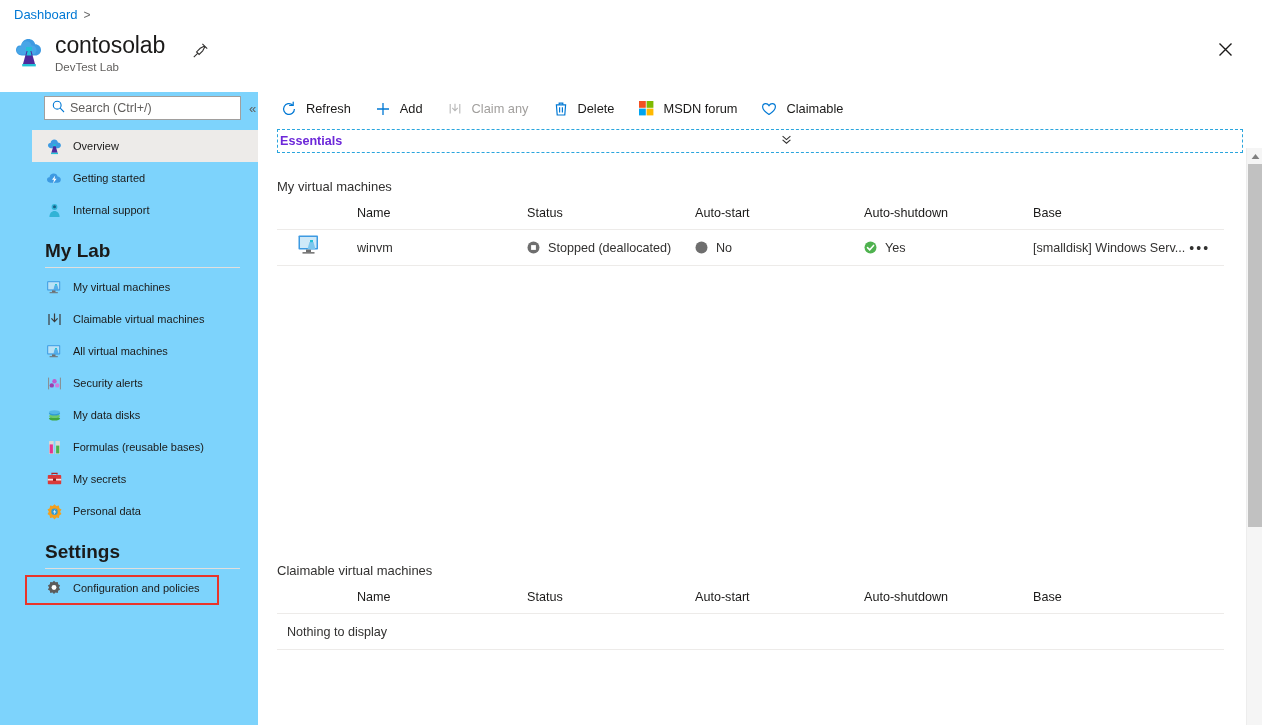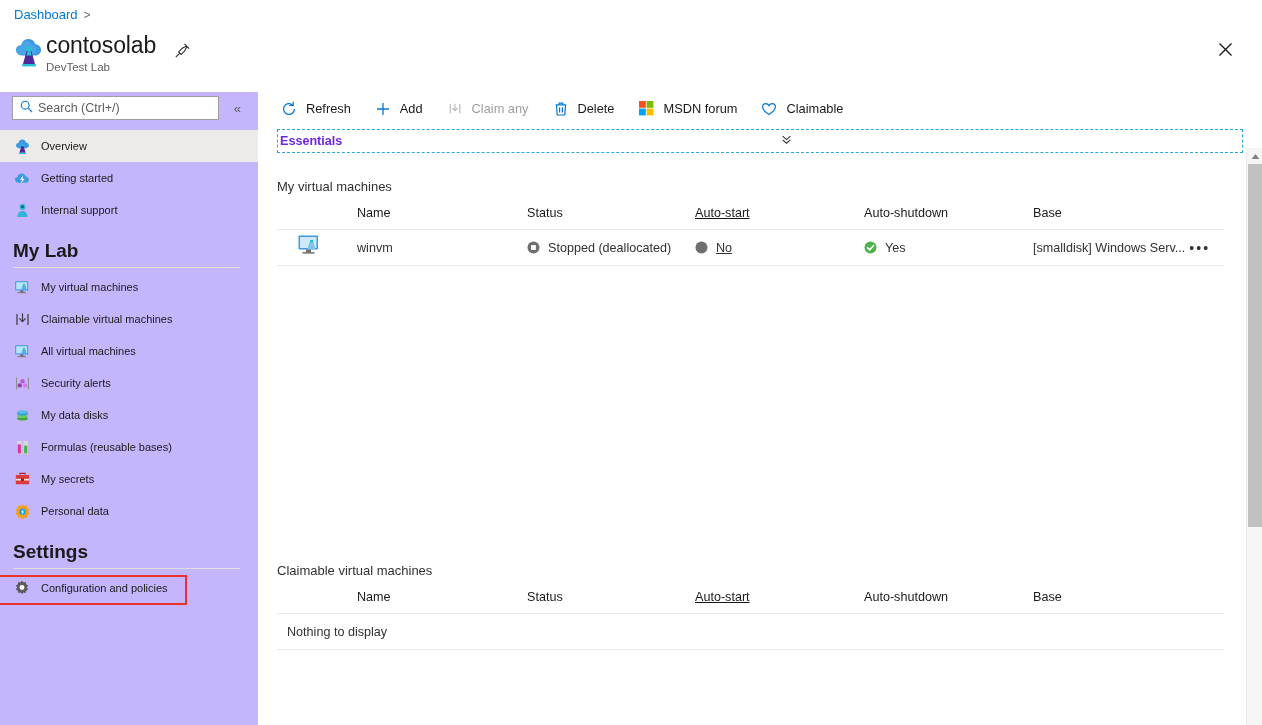--- a/index.html
+++ b/index.html
@@ -20,21 +20,21 @@
     position: absolute; left: 14px; top: 7px;
     font-size: 13px; color: #0078d4;
     display: flex; align-items: center; gap: 6px;
   }
   .breadcrumb .crumb { cursor: pointer; }
   .breadcrumb .sep { color: #6b6b6b; font-size: 12px; }
 
   
   .title-row {
     position: absolute; left: 12px; top: 32px;
-    display: flex; align-items: flex-start; 
+    display: flex; align-items: flex-start; gap: 9px;
   }
   .lab-icon { width: 34px; height: 34px; margin-top: 4px; flex: none; }
   .title-texts { display:flex; flex-direction: column; }
   .page-title {
     font-size: 23px; font-weight: 300; color: #1b1a19;
     line-height: 27px; letter-spacing: -0.1px;
   }
   .page-subtitle {
     font-size: 11.5px; color: #605e5c; line-height: 15px; margin-top: 1px;
   }
@@ -46,21 +46,22 @@
   
   .close-btn {
     position: absolute; right: 26px; top: 38px;
     width: 22px; height: 22px; cursor: pointer;
     display: flex; align-items: center; justify-content: center;
   }
 
   
   .sidebar {
     position: absolute; left: 0; top: 92px; width: 258px; bottom: 0;
-    background: #c4b5fd;
+    background: #7dd3fc;
+    padding-left: 32px;
   }
   .search-wrap {
     display: flex; align-items: center; padding: 0 10px 0 12px; height: 32px;
   }
   .search-box {
     position: relative; width: 212px; height: 24px;
     border: 1px solid #a19f9d; background: #fff;
     display: flex; align-items: center;
   }
   .search-box .mag { margin: 0 5px 0 7px; flex: none; }
@@ -151,21 +152,21 @@
     padding-bottom: 9px;
   }
   .tbl-row {
     display: flex; align-items: center; height: 36px;
     font-size: 12.6px; color: #323130;
     border-bottom: 1px solid #edebe9;
   }
   .c-icon   { width: 80px; flex: none; display:flex; align-items:center; padding-left:20px; }
   .c-name   { width: 170px; flex: none; }
   .c-status { width: 168px; flex: none; display:flex; align-items:center; }
-  .c-start  { width: 169px; flex: none; display:flex; align-items:center;text-decoration:underline; }
+  .c-start  { width: 169px; flex: none; display:flex; align-items:center; }
   .c-shut   { width: 169px; flex: none; display:flex; align-items:center; }
   .c-base   { flex: 1; display:flex; align-items:center; justify-content: flex-start; padding-right: 6px; }
   .base-text { white-space: nowrap; overflow: hidden; text-overflow: ellipsis; max-width: 160px; }
   .dots { color: #323130; letter-spacing: 2px; font-size: 14px; cursor: pointer; padding: 0 4px; }
   .status-dot { margin-right: 8px; flex: none; display:flex; }
   .empty-row {
     display:flex; align-items:center; height: 36px;
     font-size: 12.6px; color: #323130;
     border-bottom: 1px solid #edebe9; padding-left: 10px;
   }

